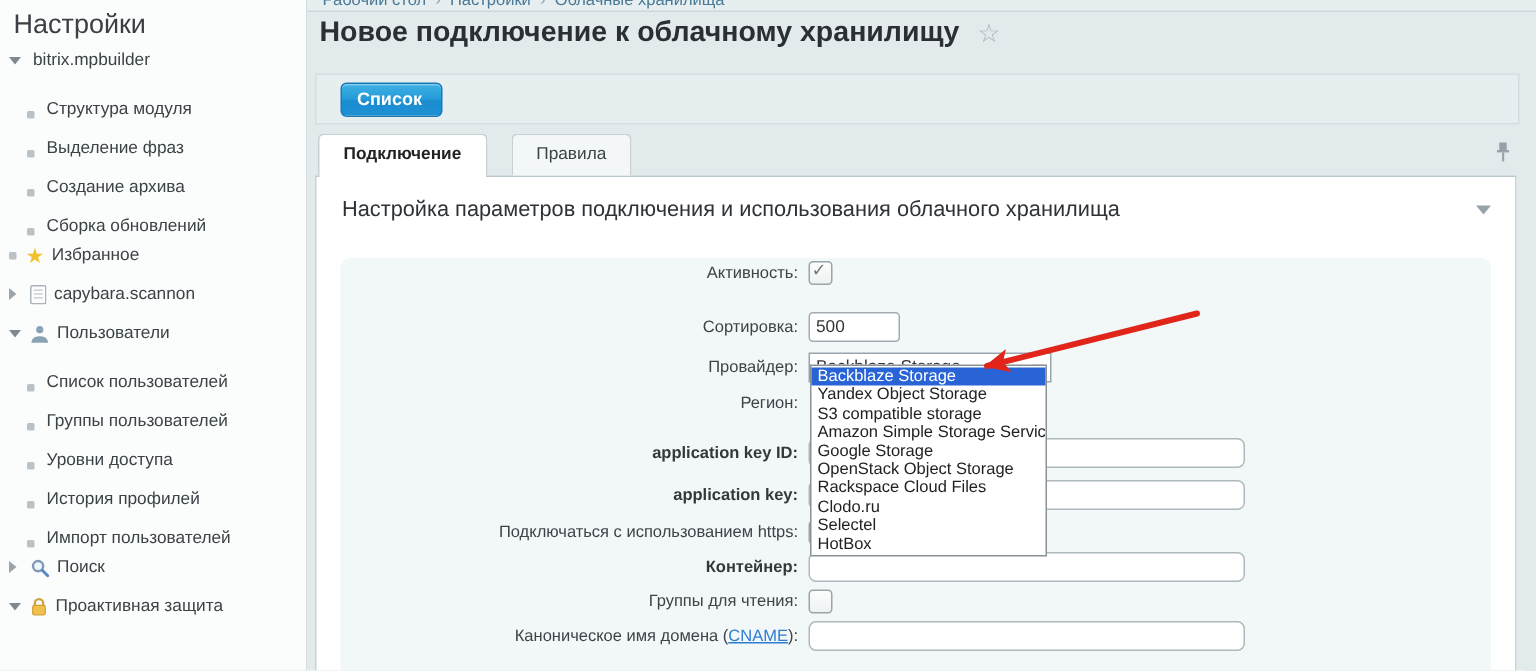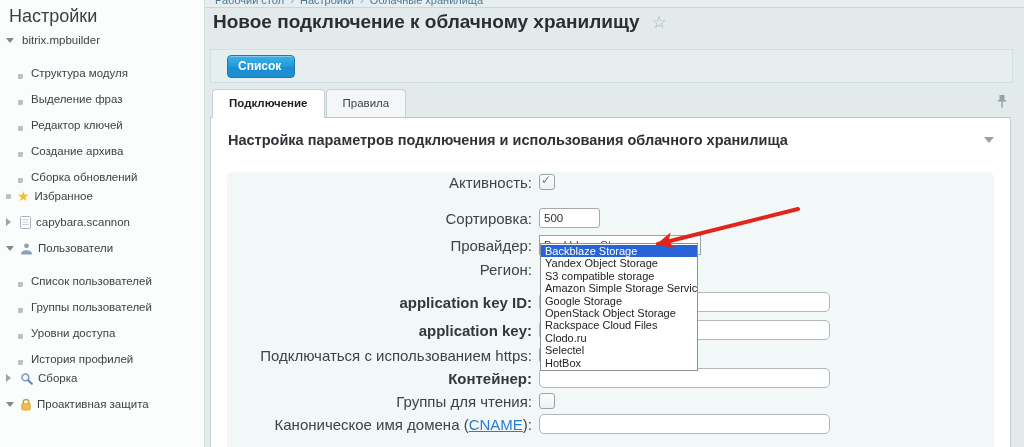--- a/index.html
+++ b/index.html
@@ -40,33 +40,33 @@
   .btn-back{position:absolute;left:16px;top:5px;height:21px;line-height:21px;padding:0 13px 0 10px;
     background:linear-gradient(#3fb0e4,#229ad8 50%,#1b8cd0 52%,#1e90d4);
     border:1px solid #1a7ab6;border-radius:4px;color:#fff;font-weight:700;font-size:12px;
     box-shadow:inset 0 1px 0 rgba(255,255,255,.35);cursor:pointer;}
   .btn-back::before{content:"";position:absolute;left:-5px;top:50%;margin-top:-7px;width:14px;height:14px;
     background:#2496d4;border-left:1px solid #1a7ab6;border-bottom:1px solid #1a7ab6;
     transform:rotate(45deg);border-radius:2px;z-index:-1;}
 
   .tabs{position:absolute;top:89px;left:7px;display:flex;z-index:5;}
   .tab{height:27px;line-height:27px;padding:0 16px;border:1px solid #c6d0d5;border-bottom:none;
-    border-radius:4px 4px 0 0;background:#f4f7f8;color:#3c4347;font-size:11.5px;margin-right:1px;cursor:pointer;}
+    border-radius:4px 4px 0 0;background:#f4f7f8;color:#3c4347;font-size:11.5px;margin-right:16px;cursor:pointer;}
   .tab.active{background:#fff;font-weight:700;height:28px;color:#222;}
   .pin{position:absolute;top:94px;right:16px;cursor:pointer;}
 
   .panel{position:absolute;top:117px;left:5px;width:799px;height:340px;background:#fff;
     border:1px solid #c8d3d7;border-top-color:#b9c6cb;}
-  .sec-head{padding:14px 16px 0 17px;height:17px;font-size:14.5px;color:#2e3338;font-weight:bold;}
+  .sec-head{padding:14px 16px 0 17px;height:17px;font-size:14.5px;color:#2e3338;}
   .sec-collapse{float:right;width:0;height:0;border-left:5px solid transparent;border-right:5px solid transparent;
     border-top:6px solid #98a3a9;margin-top:5px;cursor:pointer;}
   .fieldset{margin:1px 16px 0 16px;height:292px;background:#f2f7f8;border-radius:6px;}
 
   .frow{display:flex;align-items:center;height:20px;}
-  .flabel{width:305px;text-align:right;font-size:15px;color:#3d4348;flex:0 0 auto;white-space:nowrap;}
+  .flabel{width:305px;text-align:right;font-size:11px;color:#3d4348;flex:0 0 auto;white-space:nowrap;}
   .flabel.b{font-weight:700;color:#33383c;}
   .fctl{margin-left:7px;display:flex;align-items:center;justify-content:center;}
   .fr1{margin-top:23px}.fr2{margin-top:16px}.fr3{margin-top:7px}.fr4{margin-top:4px}.fr5{margin-top:13px}
   .fr6{margin-top:8px}.fr7{margin-top:5px}.fr8{margin-top:3px}.fr9{margin-top:3px}.fr10{margin-top:3px}
 
   .chk{width:14px;height:14px;border:1px solid #9aa4aa;border-radius:3px;
     background:linear-gradient(#fdfdfd,#eef1f2);position:relative;cursor:pointer;}
   .chk.checked::after{content:"✓";position:absolute;left:1px;top:-2px;font-size:12px;color:#6f7d77;font-weight:700;}
   .inp-s{width:55px;height:18px;border:1px solid #a3abb0;border-radius:3px;font-size:11.5px;
     padding:0 0 0 4px;color:#333;background:#fff;font-family:inherit;}
@@ -99,24 +99,20 @@
         <span class="tri-down"></span>
         <span class="lbl">bitrix.mpbuilder</span>
       </li>
       <li class="srow sub">
         <span class="bullet"></span>
         <span class="lbl">Структура модуля</span>
       </li>
       <li class="srow sub">
         <span class="bullet"></span>
         <span class="lbl">Выделение фраз</span>
-      </li>
-      <li class="srow sub">
-        <span class="bullet"></span>
-        <span class="lbl">Редактор ключей</span>
       </li>
       <li class="srow sub">
         <span class="bullet"></span>
         <span class="lbl">Создание архива</span>
       </li>
       <li class="srow sub">
         <span class="bullet"></span>
         <span class="lbl">Сборка обновлений</span>
       </li>
       <li class="srow group">
@@ -155,29 +151,33 @@
         <span class="lbl">Группы пользователей</span>
       </li>
       <li class="srow sub">
         <span class="bullet"></span>
         <span class="lbl">Уровни доступа</span>
       </li>
       <li class="srow sub">
         <span class="bullet"></span>
         <span class="lbl">История профилей</span>
       </li>
+      <li class="srow sub">
+        <span class="bullet"></span>
+        <span class="lbl">Импорт пользователей</span>
+      </li>
       <li class="srow group">
         <span class="tri-right"></span>
         <span class="sb-ico">
           <svg viewBox="0 0 13 13" width="13" height="13">
               <circle cx="5.4" cy="5.4" r="3.4" fill="#eef5fb" stroke="#7f9ab5" stroke-width="1.6"></circle>
               <line x1="8.2" y1="8.2" x2="11.8" y2="11.8" stroke="#5b86c4" stroke-width="2" stroke-linecap="round"></line>
             </svg>
         </span>
-        <span class="lbl tight">Сборка</span>
+        <span class="lbl tight">Поиск</span>
       </li>
       <li class="srow group">
         <span class="tri-down"></span>
         <span class="sb-ico">
           <svg viewBox="0 0 12 13" width="12" height="13">
               <path d="M3.2 6V4.2a2.8 2.8 0 1 1 5.6 0V6" fill="none" stroke="#caa23c" stroke-width="1.5"></path>
               <rect x="1.8" y="5.6" width="8.4" height="6.4" rx="1.2" fill="#f0bf4e" stroke="#cf9f33" stroke-width="0.8"></rect>
             </svg>
         </span>
         <span class="lbl tight">Проактивная защита</span>

